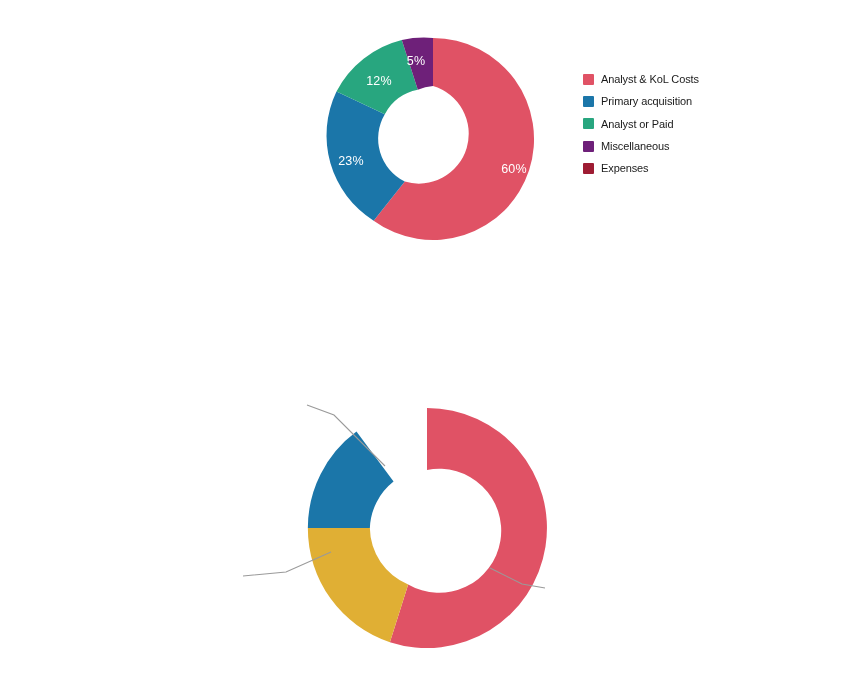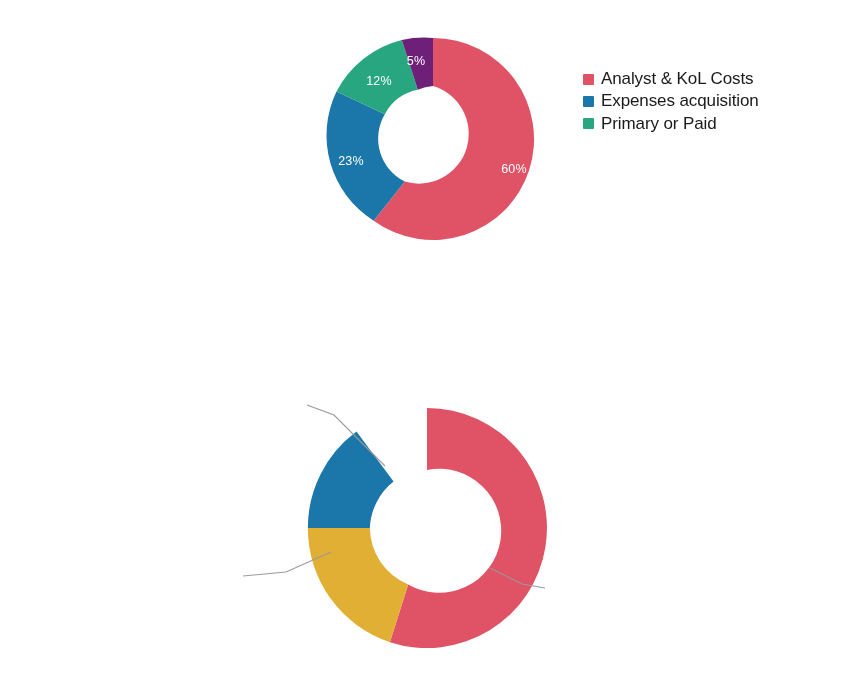--- a/index.html
+++ b/index.html
@@ -64,21 +64,21 @@
     height: 22.3px;
   }
   .legend-swatch {
     width: 11px;
     height: 11px;
     flex: 0 0 auto;
     border-radius: 1px;
   }
   .legend-label {
     margin-left: 7px;
-    font-size: 17px;
+    font-size: 11px;
     color: #1a1a1a;
     white-space: nowrap;
     font-family: "Liberation Sans", "DejaVu Sans", sans-serif;
     letter-spacing: -0.1px;
   }
 
   
   #chart-bottom {
     left: 0;
     top: 350px;
@@ -130,25 +130,33 @@
     <text class="slice-pct" x="98" y="38">5%</text>
   </svg>
 
   <div class="legend">
     <div class="legend-row">
       <span class="legend-swatch" style="background:#e05265"></span>
       <span class="legend-label">Analyst &amp; KoL Costs</span>
     </div>
     <div class="legend-row">
       <span class="legend-swatch" style="background:#1b76a9"></span>
-      <span class="legend-label">Expenses acquisition</span>
+      <span class="legend-label">Primary acquisition</span>
     </div>
     <div class="legend-row">
       <span class="legend-swatch" style="background:#28a67f"></span>
-      <span class="legend-label">Primary or Paid</span>
+      <span class="legend-label">Analyst or Paid</span>
+    </div>
+    <div class="legend-row">
+      <span class="legend-swatch" style="background:#6e2079"></span>
+      <span class="legend-label">Miscellaneous</span>
+    </div>
+    <div class="legend-row">
+      <span class="legend-swatch" style="background:#9e1c33"></span>
+      <span class="legend-label">Expenses</span>
     </div>
   </div>
 </div>
 
 <div class="chart-block" id="chart-bottom">
 
   <svg class="donut-svg" viewBox="0 0 854 324">
 
     <path fill="#e05265" d="M 427 58
              A 120 120 0 1 1 389.91 292.14

